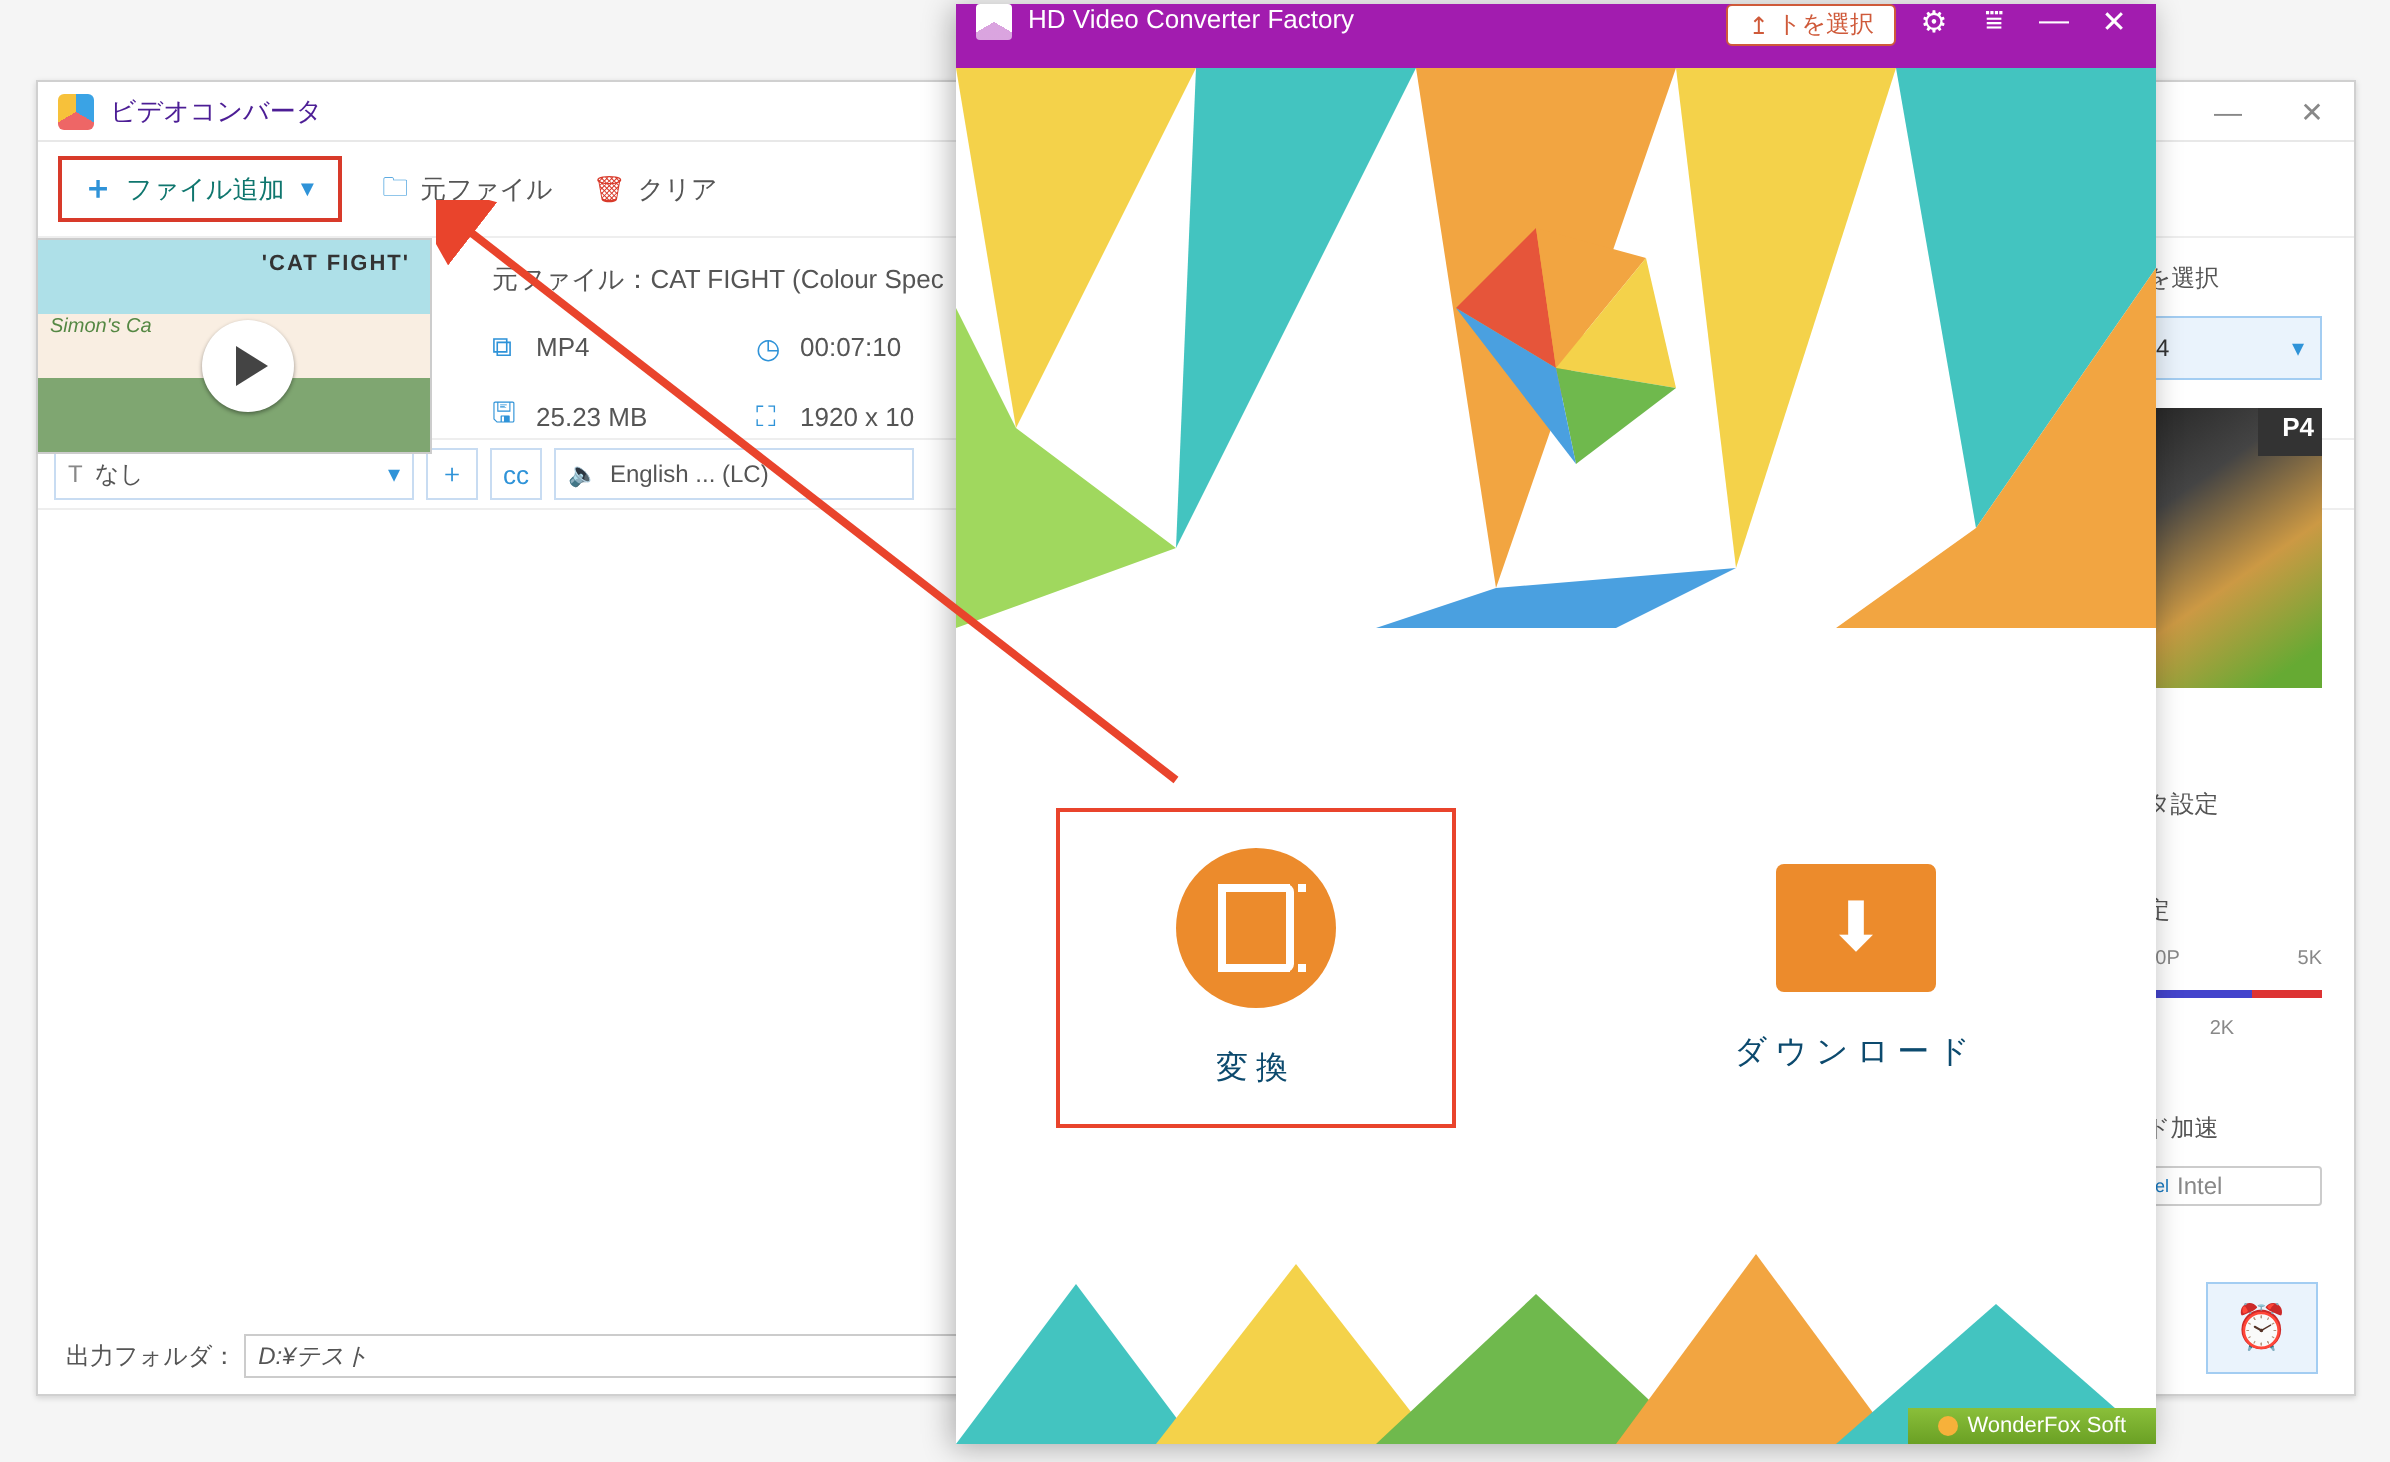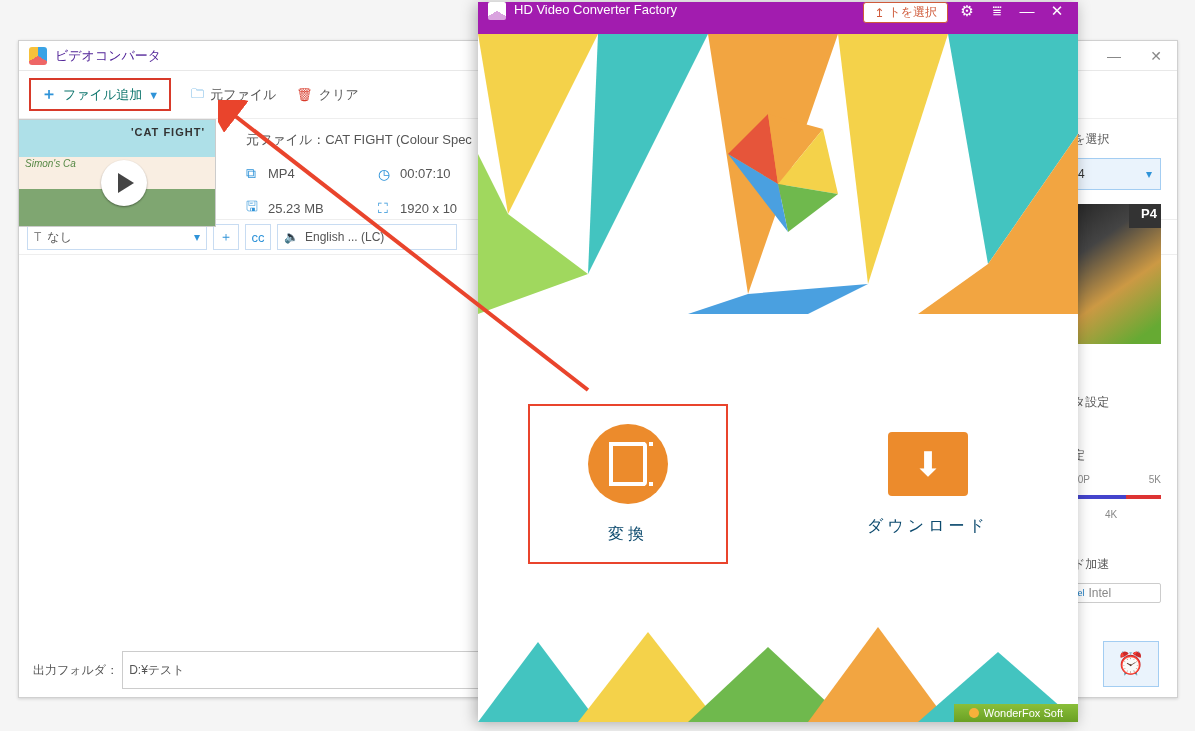--- a/index.html
+++ b/index.html
@@ -41,21 +41,21 @@
   .meta .fname { grid-column: 1 / -1; color:#555; margin-bottom:2px;}
   .mico { color:#2f93d8; font-size:14px;}
 
   .track-bar { height: 36px; display:flex; align-items:center; gap:6px; padding: 0 8px; border-top:1px solid #eee; border-bottom:1px solid #eee;}
   .sel { border:1px solid #c8dcf2; height:26px; display:flex; align-items:center; padding:0 6px; font-size:12px; color:#555; background:#fff;}
   .sel .t-ico {color:#888; margin-right:6px;}
   .sel .dn {color:#2f93d8; margin-left:auto;}
   .sq-btn {width:26px;height:26px;border:1px solid #c8dcf2;display:flex;align-items:center;justify-content:center;color:#2f93d8;font-size:13px;}
 
   .output-bar { position:absolute; bottom:8px; left:14px; display:flex; align-items:center; gap:4px; font-size:12px; color:#555;}
-  .output-field { border:1px solid #ccc; height:38px; width:360px; padding:0 6px; display:flex; align-items:center; font-size:12px;}
+  .output-field { border:1px solid #ccc; height:22px; width:360px; padding:0 6px; display:flex; align-items:center; font-size:12px;font-style:italic;}
 
   
   .right-side { position:absolute; top:90px; right:16px; width:100px; font-size:12px; color:#555; display:flex; flex-direction:column; gap:10px;}
   .rs-label { font-size:12px;}
   .fmt-sel { height:32px; border:1px solid #a3cdf2; background:#eaf3fc; display:flex; align-items:center; justify-content:space-between; padding:0 8px; color:#333;}
   .thumb-p4 { height:140px; background:linear-gradient(145deg,#222,#444 30%, #c94 60%, #6a3 90%); margin-top:4px; position:relative;}
   .thumb-p4::before { content:""; position:absolute; top:0; right:0; width:32px; height:24px; background:#333; color:#fff;}
   .p4text{position:absolute;top:2px;right:4px;color:#fff;font-size:13px;font-weight:bold;}
   .qbar { height:4px; background:linear-gradient(90deg,#44c 0%,#44c 65%,#d33 65%);}
   .qticks { display:flex; justify-content:space-between; font-size:10px; color:#888;}
@@ -182,21 +182,21 @@
     <div class="rs-label">ータ設定</div>
     <div style="height:16px"></div>
     <div class="rs-label">設定</div>
     <div class="qticks">
       <span>1080P</span>
       <span>5K</span>
     </div>
     <div class="qbar"></div>
     <div class="qticks">
         <span></span>
-        <span>4K</span>
+        <span>2K</span>
         <span></span>
       </div>
     <div style="height:16px"></div>
     <div class="rs-label">ード加速</div>
     <div class="intel-badge">
       <span style="font-size:9px;color:#1a7ac0">intel</span>
       <span>Intel</span>
     </div>
   </div>
   <div class="clock-btn">⏰</div>

